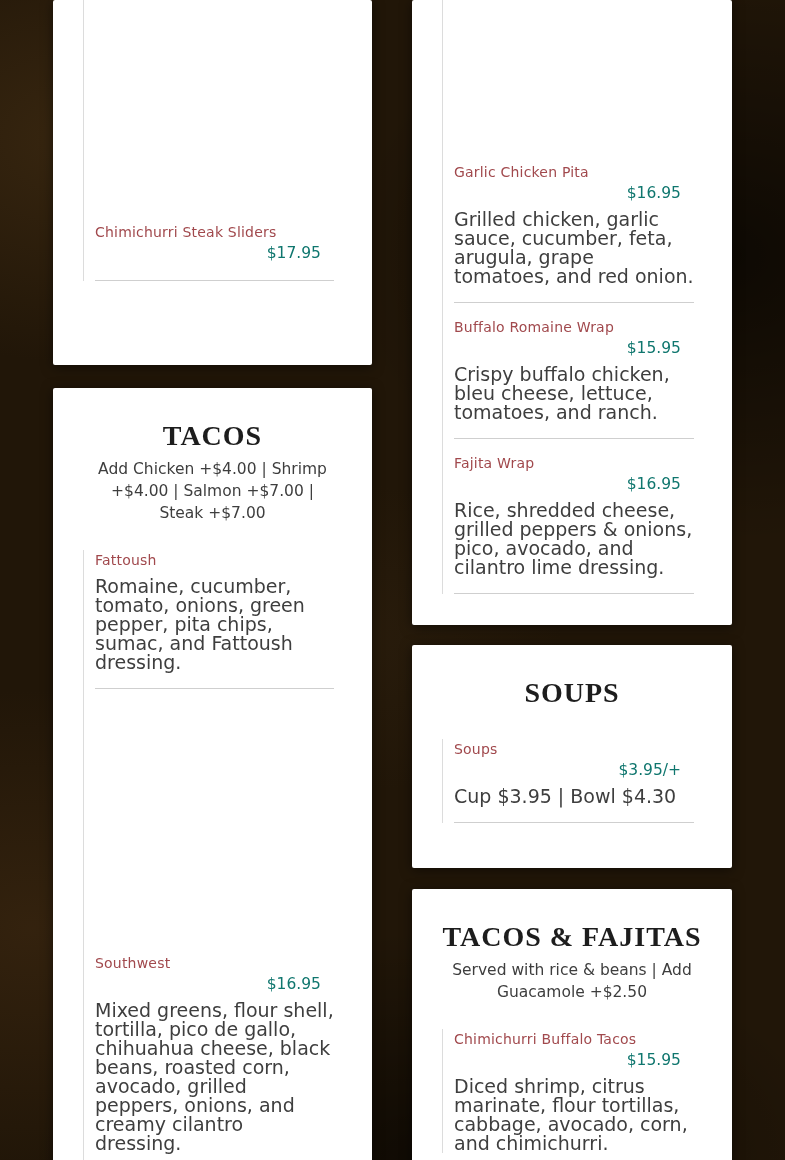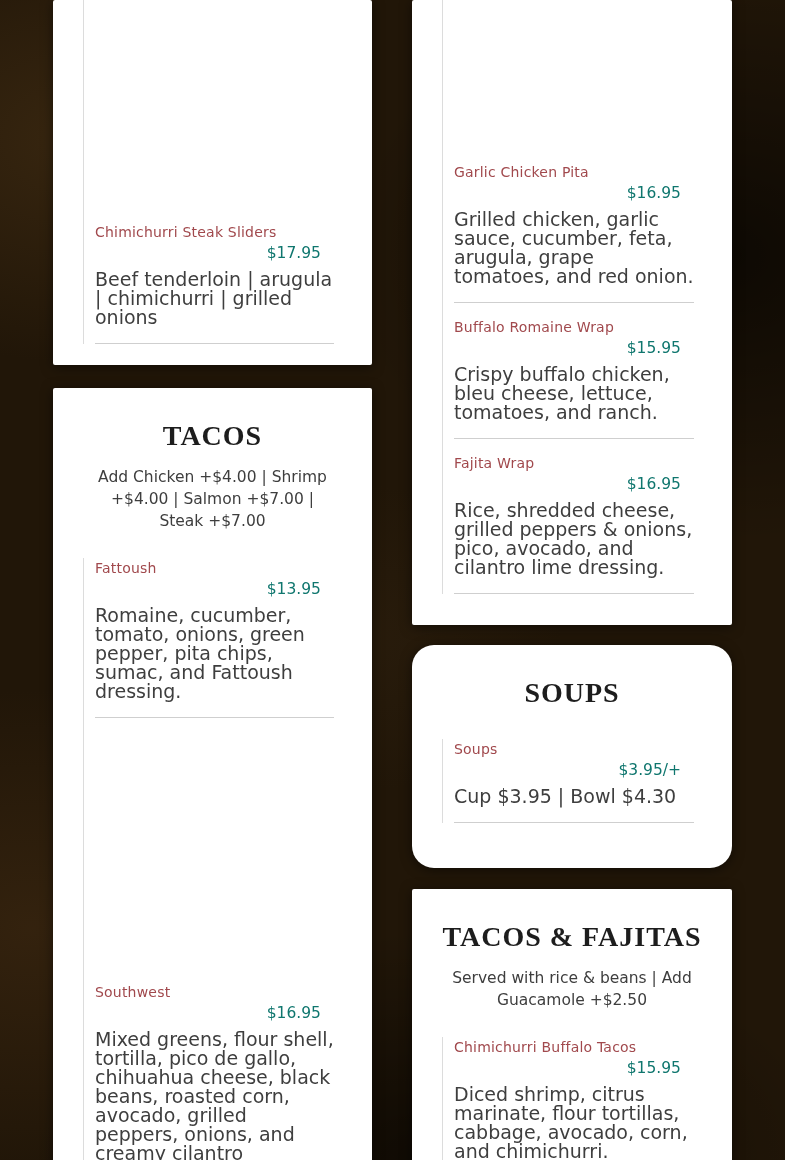--- a/index.html
+++ b/index.html
@@ -17,30 +17,30 @@
   .col{position:absolute;top:0;height:1160px;}
   .col-left{left:53px;width:319px;}
   .col-right{left:412px;width:320px;}
   .card{
     position:absolute;left:0;right:0;background:#ffffff;border-radius:2px;
     box-shadow:0 2px 12px rgba(0,0,0,.5);box-sizing:border-box;overflow:hidden;
   }
   #card-a{top:0;height:365px;}
   #card-b{top:388px;height:1000px;}
   #card-c{top:0;height:625px;}
-  #card-d{top:645px;height:223px;border-radius:22px;}
+  #card-d{top:645px;height:223px;}
   #card-e{top:889px;height:580px;}
   .card-title{
     font-family:"Liberation Serif","DejaVu Serif",serif;font-weight:700;
     font-size:28px;line-height:36px;letter-spacing:1px;color:#1d1d1d;
     text-align:center;margin:30px 18px 0;
   }
   .card-subtitle{
     font-size:15.5px;line-height:22px;color:#3e3e3e;text-align:center;
-    margin:12px 38px 0;
+    margin:4px 38px 0;
   }
   .items{
     margin:0 38px 0 30px;border-left:1px solid #dcdcdc;padding-left:11px;
   }
   .items.mt26{margin-top:26px;}
   .items.mt28{margin-top:28px;}
   .img-space{width:100%;}
   .item-name{
     font-size:14px;line-height:21px;letter-spacing:.2px;color:#a1494d;cursor:pointer;
   }
@@ -62,33 +62,31 @@
 <body>
 
 <div class="col col-left">
 
   <section class="card" id="card-a">
     <div class="items">
       <div class="menu-item">
         <div class="img-space" style="height:222px"></div>
         <div class="item-name">Chimichurri Steak Sliders</div>
         <div class="item-price">$17.95</div>
-        <p class="item-desc">Beef tenderloin | arugula | chimichurri | grilled onions</p>
         <hr class="item-divider">
       </div>
     </div>
   </section>
 
   <section class="card" id="card-b">
     <h2 class="card-title">TACOS</h2>
     <div class="card-subtitle">Add Chicken +$4.00 | Shrimp +$4.00 | Salmon +$7.00 | Steak +$7.00</div>
     <div class="items mt26">
       <div class="menu-item">
         <div class="item-name">Fattoush</div>
-        <div class="item-price">$13.95</div>
         <p class="item-desc">Romaine, cucumber, tomato, onions, green pepper, pita chips, sumac, and Fattoush dressing.</p>
         <hr class="item-divider">
       </div>
       <div class="menu-item">
         <div class="img-space" style="height:250px"></div>
         <div class="item-name">Southwest</div>
         <div class="item-price">$16.95</div>
         <p class="item-desc">Mixed greens, flour shell, tortilla, pico de gallo, chihuahua cheese, black beans, roasted corn, avocado, grilled peppers, onions, and creamy cilantro dressing.</p>
         <hr class="item-divider">
       </div>

